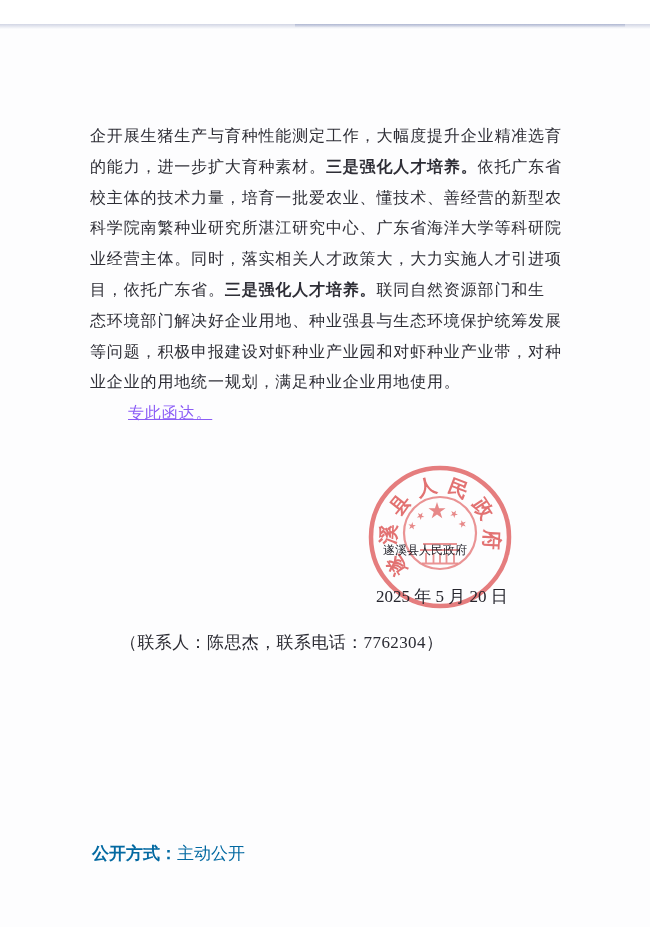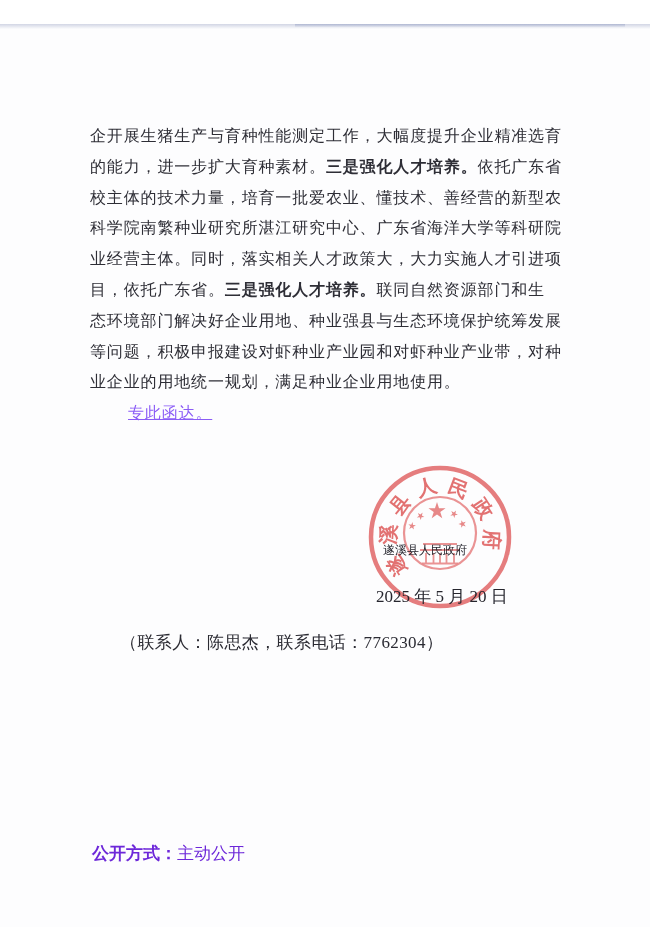--- a/index.html
+++ b/index.html
@@ -87,21 +87,21 @@
     left: 120px; top: 607px;
     font-size: 17px; line-height: 24px;
     letter-spacing: 0.4px;
     color: #2b2b33;
     white-space: nowrap;
   }
   .footer {
     position: absolute;
     left: 92px; top: 818px;
     font-size: 17px; line-height: 24px;
-    color: #6d28d9;
+    color: #0369a1;
     white-space: nowrap;
   }
   .f-label {
     font-weight: bold;
     font-family: "Liberation Sans", sans-serif;
   }
 </style>
 </head>
 <body>
 

